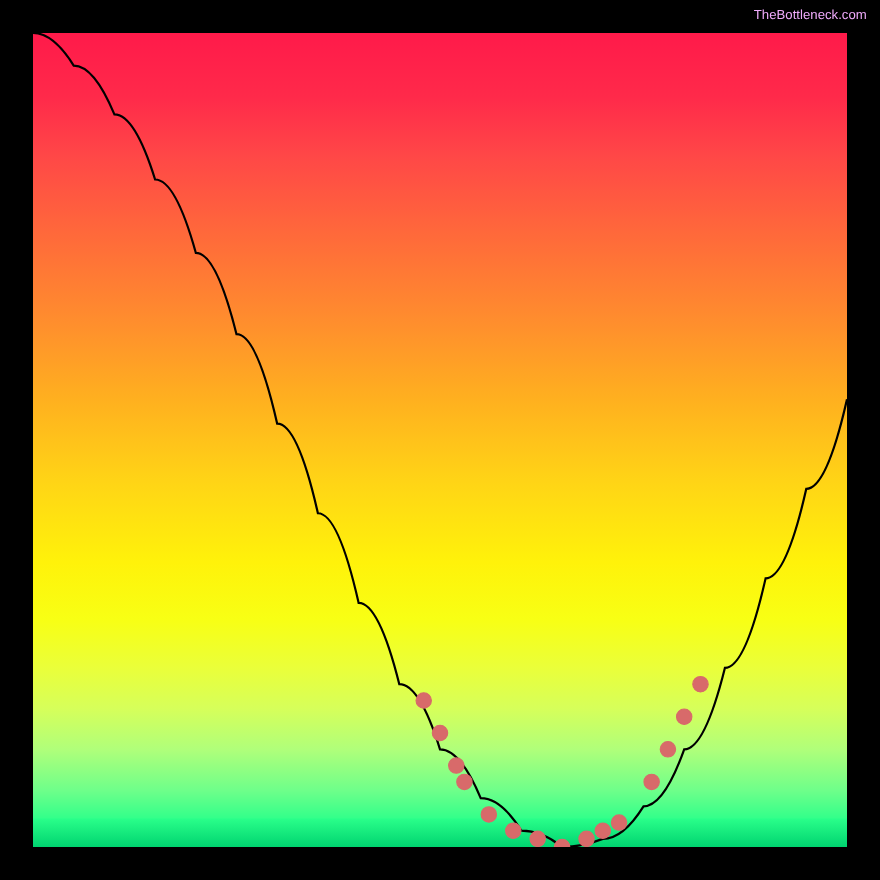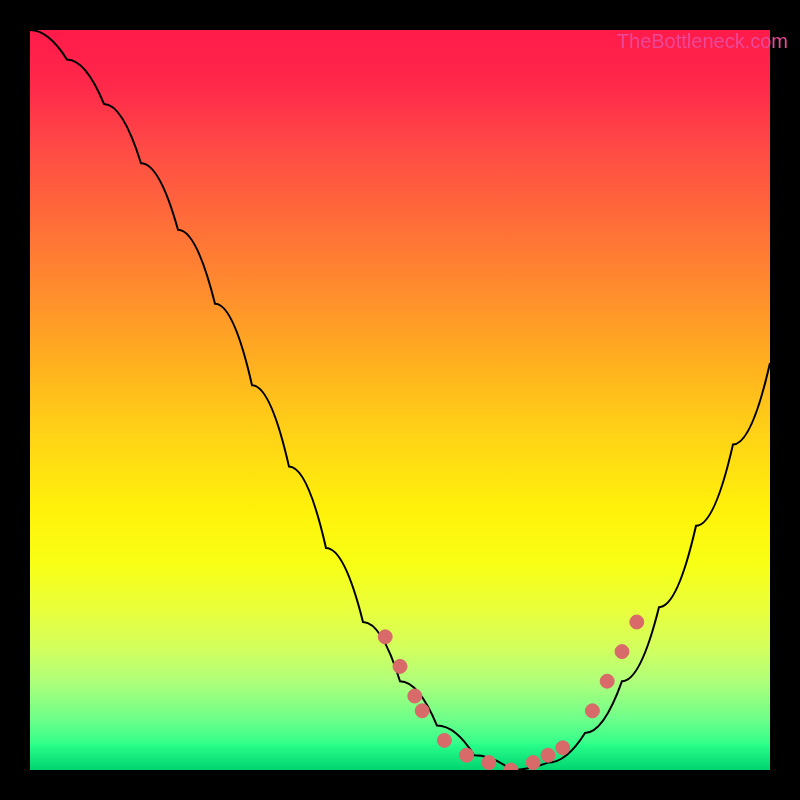--- a/index.html
+++ b/index.html
@@ -7,24 +7,23 @@
     width: 800px;
     height: 800px;
     background: #000;
     position: relative;
     font-family: Arial, sans-serif;
   }
   .watermark {
     position: absolute;
     top: 6px;
     right: 12px;
-    color: #ec4899;
-    font-size: 20px;
+    color: #f0abfc;
+    font-size: 12px;
     z-index: 10;
-    margin-top: 24px;
   }
   .plot-area {
     position: absolute;
     left: 30px;
     top: 30px;
     width: 740px;
     height: 740px;
     background: linear-gradient(to bottom,
       #ff1a4a 0%,
       #ff2a4a 8%,

